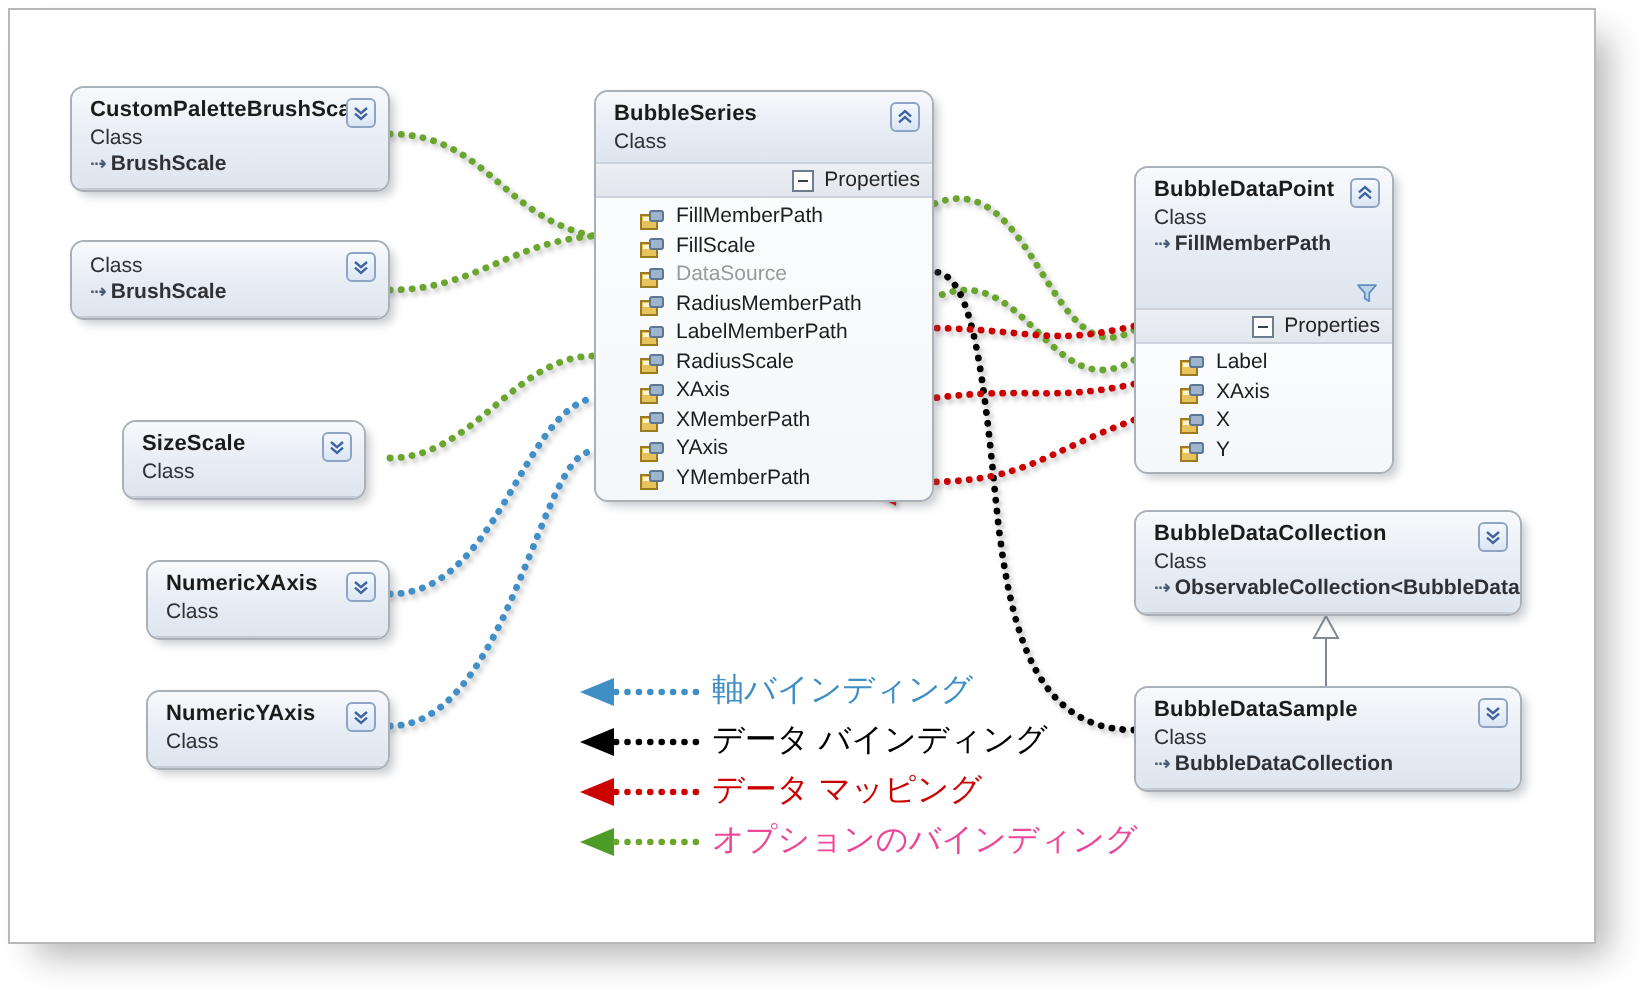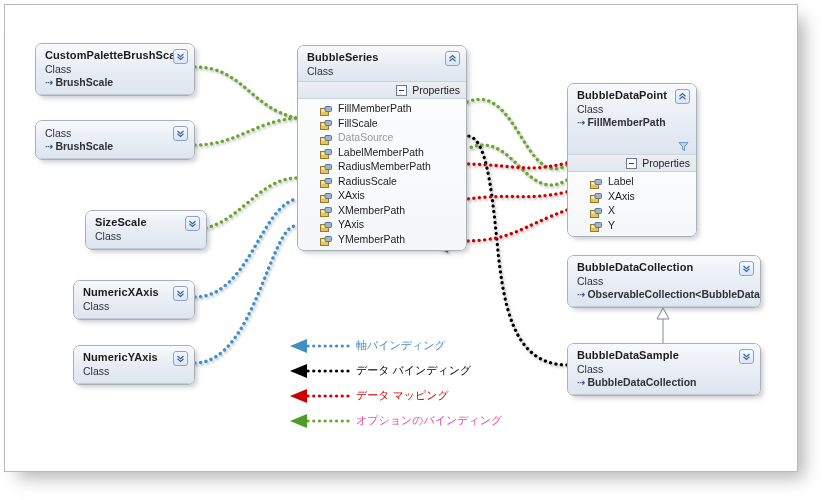--- a/index.html
+++ b/index.html
@@ -58,21 +58,21 @@
   .plist{background:linear-gradient(180deg,#fbfcfd,#f4f7fa);padding:2px 0 4px 0;}
   .prow{display:flex;align-items:center;gap:6px;padding:0 0 0 22px;height:14.5px;}
   .prow .plabel{font-size:10.5px;color:#1d1d1d;line-height:14px;white-space:nowrap;}
   .prow.dim .plabel{color:#9a9a9a;}
   .picon{width:12px;height:11px;flex:none;position:relative;}
 
   
   #legend{position:absolute;left:285px;top:328px;}
   .lrow{display:flex;align-items:center;height:25px;}
   .lglyph{width:62px;height:14px;flex:none;}
-  .ltext{font-size:11px;margin-left:4px;white-space:nowrap;}
+  .ltext{font-size:16px;margin-left:4px;white-space:nowrap;}
 </style>
 </head>
 <body>
 
 <div id="frame">
   <div id="canvas">
 
     <svg class="wires" viewBox="0 0 792 466">
       <defs>
         <filter id="wsh" x="-40%" y="-40%" width="190%" height="190%">
@@ -154,21 +154,21 @@
         <div class="ctype">Class</div>
         <div class="cbase"><span class="arw">⇢</span><span>BrushScale</span></div>
         <div class="chev">
           <svg width="9" height="9" viewBox="0 0 9 9">
               <path d="M1.5 2 L4.5 4.6 L7.5 2 M1.5 4.8 L4.5 7.4 L7.5 4.8" fill="none" stroke="#3f63a0" stroke-width="1.2"></path>
             </svg>
         </div>
       </div>
     </div>
 
-    <div class="cbox" style="left:80px;top:205px;width:120px;">
+    <div class="cbox" style="left:56px;top:205px;width:120px;">
       <div class="chead">
         <div class="cname">SizeScale</div>
         <div class="ctype">Class</div>
         <div class="chev">
           <svg width="9" height="9" viewBox="0 0 9 9">
               <path d="M1.5 2 L4.5 4.6 L7.5 2 M1.5 4.8 L4.5 7.4 L7.5 4.8" fill="none" stroke="#3f63a0" stroke-width="1.2"></path>
             </svg>
         </div>
       </div>
     </div>
@@ -237,29 +237,29 @@
                 <rect x="5" y="0.5" width="6.5" height="5" rx="1" fill="#9fb4cd" stroke="#5d7691"></rect>
               </svg></span>
           <span class="plabel">DataSource</span>
         </div>
         <div class="prow">
           <span class="picon"><svg width="12" height="11" viewBox="0 0 12 11">
                 <rect x="0.5" y="2.5" width="8" height="7" fill="#e8c25a" stroke="#9a7b22"></rect>
                 <rect x="1.5" y="3.5" width="6" height="2" fill="#fdf3d0"></rect>
                 <rect x="5" y="0.5" width="6.5" height="5" rx="1" fill="#9fb4cd" stroke="#5d7691"></rect>
               </svg></span>
+          <span class="plabel">RadiusMemberPath</span>
+        </div>
+        <div class="prow">
+          <span class="picon"><svg width="12" height="11" viewBox="0 0 12 11">
+                <rect x="0.5" y="2.5" width="8" height="7" fill="#e8c25a" stroke="#9a7b22"></rect>
+                <rect x="1.5" y="3.5" width="6" height="2" fill="#fdf3d0"></rect>
+                <rect x="5" y="0.5" width="6.5" height="5" rx="1" fill="#9fb4cd" stroke="#5d7691"></rect>
+              </svg></span>
           <span class="plabel">LabelMemberPath</span>
-        </div>
-        <div class="prow">
-          <span class="picon"><svg width="12" height="11" viewBox="0 0 12 11">
-                <rect x="0.5" y="2.5" width="8" height="7" fill="#e8c25a" stroke="#9a7b22"></rect>
-                <rect x="1.5" y="3.5" width="6" height="2" fill="#fdf3d0"></rect>
-                <rect x="5" y="0.5" width="6.5" height="5" rx="1" fill="#9fb4cd" stroke="#5d7691"></rect>
-              </svg></span>
-          <span class="plabel">RadiusMemberPath</span>
         </div>
         <div class="prow">
           <span class="picon"><svg width="12" height="11" viewBox="0 0 12 11">
                 <rect x="0.5" y="2.5" width="8" height="7" fill="#e8c25a" stroke="#9a7b22"></rect>
                 <rect x="1.5" y="3.5" width="6" height="2" fill="#fdf3d0"></rect>
                 <rect x="5" y="0.5" width="6.5" height="5" rx="1" fill="#9fb4cd" stroke="#5d7691"></rect>
               </svg></span>
           <span class="plabel">RadiusScale</span>
         </div>
         <div class="prow">

